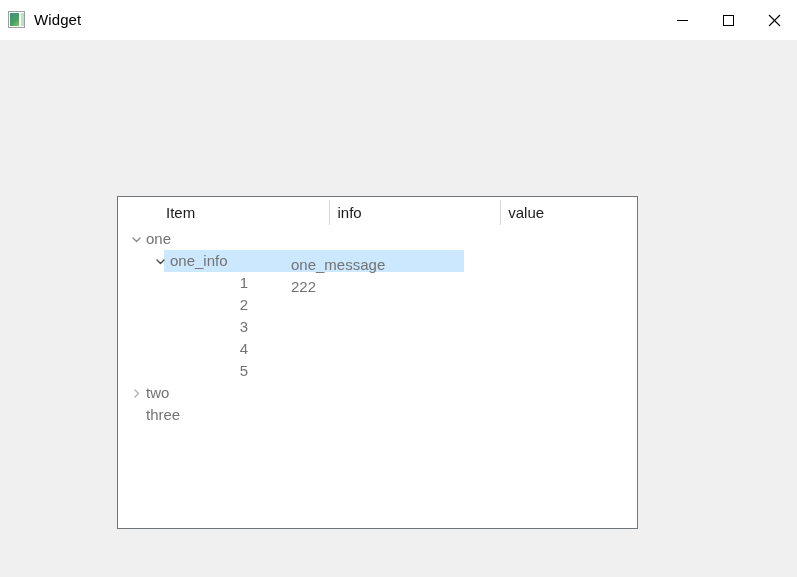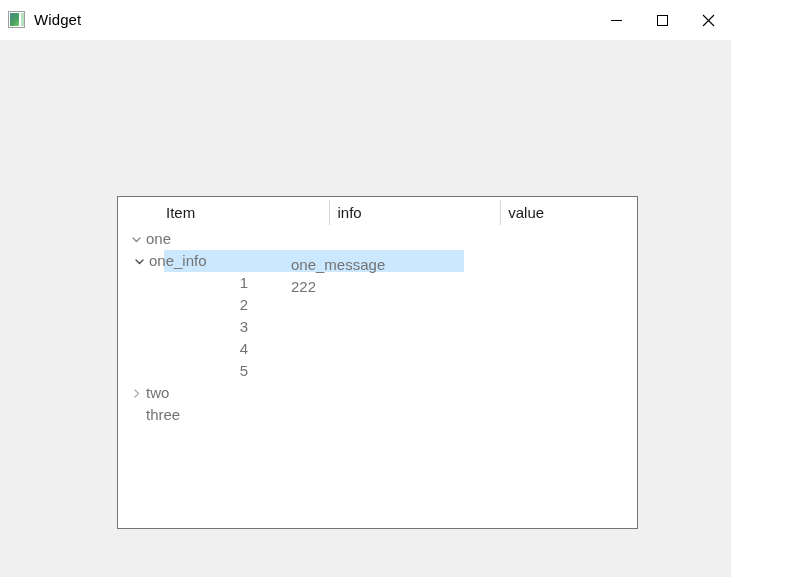--- a/index.html
+++ b/index.html
@@ -7,21 +7,21 @@
   html, body {
     width: 797px;
     height: 577px;
     overflow: hidden;
     background: #ffffff;
     font-family: "Liberation Sans", sans-serif;
   }
 
   .window {
     position: relative;
-    width: 731px;
+    width: 797px;
     height: 577px;
     background: #f0f0f0;
     display: flex;
     flex-direction: column;
     border-radius: 17px;
   }
 
   
   .titlebar {
     position: relative;
@@ -187,21 +187,21 @@
     flex: 0 0 20px;
   }
   .chev svg { display: block; }
 
   .label-item {
     display: inline-block;
   }
 
   
   .ind-0 { padding-left: 8px; }
-  .ind-1 { padding-left: 11px; }
+  .ind-1 { padding-left: 32px; }
   .ind-2 { padding-left: 48px; }
 
   .cell-info {
     position: absolute;
     left: 173px;
     top: 4px;
     z-index: 1;
     line-height: 22px;
   }
 

